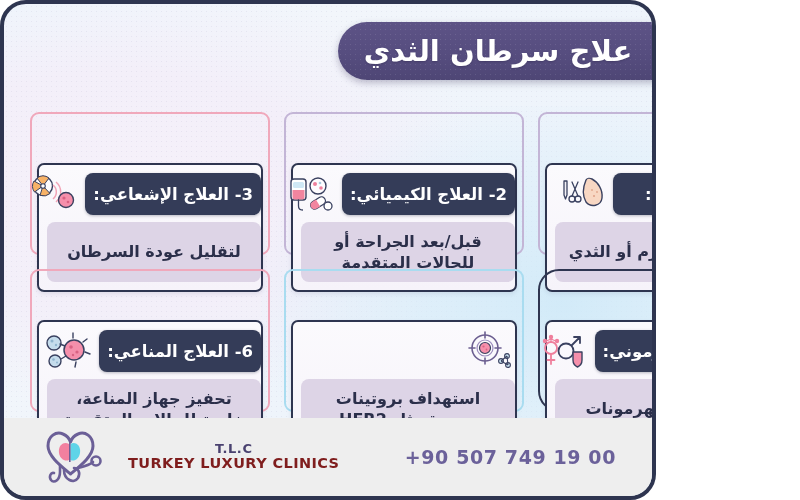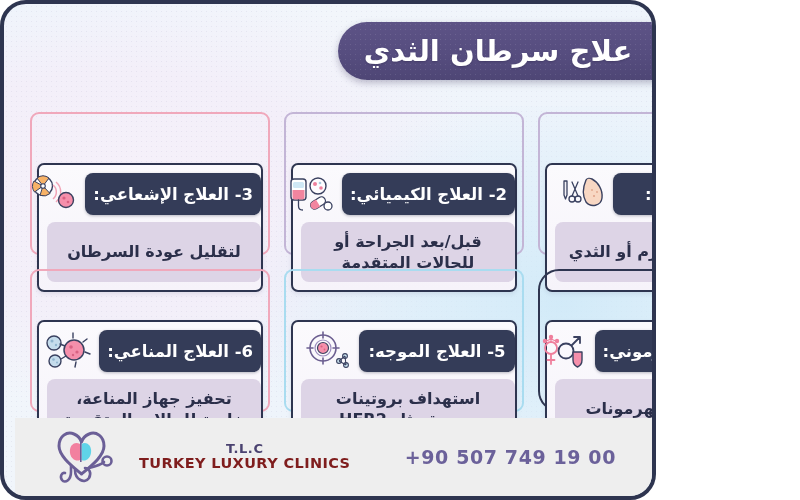--- a/index.html
+++ b/index.html
@@ -178,21 +178,21 @@
     font-size: 16px;
     font-weight: bold;
     direction: rtl;
     text-align: center;
     line-height: 1.32;
   }
 
   
   #footer {
     position: absolute;
-    left: 11px;
+    left: 0;
     right: 0;
     bottom: 0;
     height: 78px;
     background: #eeeeee;
     display: flex;
     align-items: center;
     justify-content: space-between;
     padding: 0 36px 0 30px;
     box-sizing: border-box;
   }
@@ -361,23 +361,20 @@
           </div>
           <div class="card-body">
             <span class="body-text">منع تأثير الهرمونات</span>
           </div>
         </div>
       </div>
 
       <div class="card frame-cyan">
         <div class="card-inner">
           <div class="card-head">
-            <div class="head-pill">
-              <span class="head-text">5- العلاج الموجه:</span>
-            </div>
             <div class="card-icon">
               <svg width="50" height="42" viewBox="0 0 50 42">
                 <circle cx="21" cy="18" r="13" fill="none" stroke="#6c5f91" stroke-width="1.6"></circle>
                 <circle cx="21" cy="18" r="8" fill="none" stroke="#9a8bbd" stroke-width="1.2"></circle>
                 <path d="M21 2 L21 8 M21 28 L21 34 M5 18 L11 18 M31 18 L37 18" stroke="#6c5f91" stroke-width="1.6" stroke-linecap="round"></path>
                 <circle cx="21" cy="18" r="5.5" fill="#f58fab" stroke="#3a4160" stroke-width="1.2"></circle>
                 <circle cx="19.5" cy="16.5" r="1.1" fill="#d96283"></circle>
                 <circle cx="22.5" cy="19.5" r="0.9" fill="#d96283"></circle>
 
                 <circle cx="37" cy="31" r="2.4" fill="#cfe8f5" stroke="#3a4160" stroke-width="1.1"></circle>

